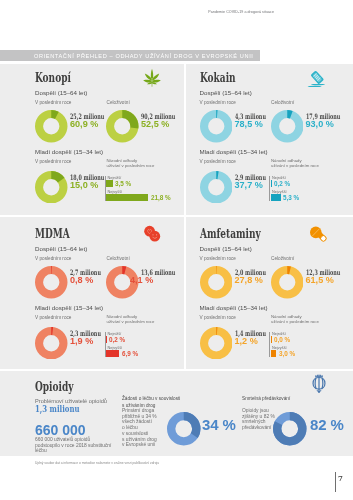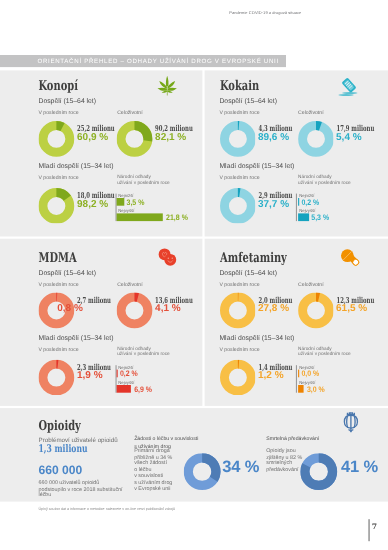--- a/index.html
+++ b/index.html
@@ -19,21 +19,21 @@
   .bignum{position:absolute;font-family:"DejaVu Serif Condensed","DejaVu Serif",serif;font-weight:700;font-size:7.4px;color:#4a4a49;white-space:nowrap;transform:scaleX(.725);transform-origin:0 0;}
   .pct{position:absolute;font-weight:700;font-size:9.1px;white-space:nowrap;}
   .donut{position:absolute;}
   .natlabel{position:absolute;font-size:4.3px;color:#6f6f6f;white-space:nowrap;line-height:5.2px;}
   .minmaxcap{position:absolute;font-size:3.9px;color:#6f6f6f;white-space:nowrap;}
   .minmaxval{position:absolute;font-weight:700;font-size:7.3px;white-space:nowrap;transform:scaleX(.87);transform-origin:0 0;}
   .bar{position:absolute;height:7px;}
   .icon{position:absolute;}
   .axisline{position:absolute;width:0.55px;background:#9a9a9a;}
   .opbig{position:absolute;font-family:"DejaVu Serif Condensed","DejaVu Serif",serif;font-weight:700;font-size:9.56px;white-space:nowrap;transform:scaleX(.81);transform-origin:0 0;}
-  .opbig2{position:absolute;font-weight:700;font-size:11px;white-space:nowrap;}
+  .opbig2{position:absolute;font-weight:700;font-size:14px;white-space:nowrap;}
   .opnote{position:absolute;font-size:4.89px;color:#6f6f6f;line-height:5.72px;white-space:nowrap;}
   .optitle{position:absolute;font-size:4.7px;color:#4d4d4d;line-height:1.4;white-space:nowrap;}
   .oppct{position:absolute;font-weight:700;font-size:15px;white-space:nowrap;letter-spacing:-0.01em;}
   .footnote{position:absolute;font-size:3.3px;color:#8a8a8a;white-space:nowrap;}
   .pagenum{position:absolute;font-family:"DejaVu Serif",serif;font-weight:700;font-size:7px;color:#3f3f3e;}
   .pageline{position:absolute;background:#6f6f6f;width:0.6px;}
 </style>
 </head>
 <body>
 
@@ -71,30 +71,30 @@
           <circle cx="16.25" cy="16.25" r="12.20375" fill="none" stroke="#bcd043" stroke-width="8.0925"></circle>
           <circle cx="16.25" cy="16.25" r="12.20375" fill="none" stroke="#7fa81c" stroke-width="8.0925" stroke-dasharray="5.827560124629458 76.67842269249287" transform="rotate(-90 16.25 16.25)"></circle>
         </svg>
         <div class="bignum" style="left:70px;top:112px;">25,2 milionu</div>
         <div class="pct" style="left:70px;top:119px;color:#8cb023;">60,9 %</div>
         <svg width="32.5" height="32.5" viewBox="0 0 32.5 32.5" class="donut" style="left:106px;top:110px;">
           <circle cx="16.25" cy="16.25" r="12.20375" fill="none" stroke="#bcd043" stroke-width="8.0925"></circle>
           <circle cx="16.25" cy="16.25" r="12.20375" fill="none" stroke="#7fa81c" stroke-width="8.0925" stroke-dasharray="20.85653097235806 76.67842269249287" transform="rotate(-90 16.25 16.25)"></circle>
         </svg>
         <div class="bignum" style="left:141px;top:112px;">90,2 milionu</div>
-        <div class="pct" style="left:141px;top:119px;color:#8cb023;">82,1 %</div>
+        <div class="pct" style="left:141px;top:119px;color:#8cb023;">52,5 %</div>
         <div class="agelabel" style="left:35px;top:148.4px;">Mladí dospělí (15–34 let)</div>
         <div class="sublabel" style="left:35px;top:159.3px;">V posledním roce</div>
         <div class="natlabel" style="left:106.5px;top:157.6px;"><span>Národní odhady</span><br><span>užívání v posledním roce</span></div>
         <svg width="32.5" height="32.5" viewBox="0 0 32.5 32.5" class="donut" style="left:35px;top:170.5px;">
           <circle cx="16.25" cy="16.25" r="12.20375" fill="none" stroke="#bcd043" stroke-width="8.0925"></circle>
           <circle cx="16.25" cy="16.25" r="12.20375" fill="none" stroke="#7fa81c" stroke-width="8.0925" stroke-dasharray="11.50176340387393 76.67842269249287" transform="rotate(-90 16.25 16.25)"></circle>
         </svg>
         <div class="bignum" style="left:70px;top:172.5px;">18,0 milionu</div>
-        <div class="pct" style="left:70px;top:179.5px;color:#8cb023;">98,2 %</div>
+        <div class="pct" style="left:70px;top:179.5px;color:#8cb023;">15,0 %</div>
         <div class="axisline" style="left:104.8px;top:175.5px;height:25px;"></div>
         <div class="minmaxcap" style="left:107.5px;top:174.8px;">Nejnižší</div>
         <div class="bar" style="left:106px;top:179.6px;width:6.79px;background:#7fa81c;"></div>
         <div class="minmaxval" style="left:115.19000000000001px;top:178.6px;color:#8cb023;">3,5 %</div>
         <div class="minmaxcap" style="left:107.5px;top:188.8px;">Nejvyšší</div>
         <div class="bar" style="left:106px;top:193.6px;width:42.292px;background:#7fa81c;"></div>
         <div class="minmaxval" style="left:150.692px;top:192.6px;color:#8cb023;">21,8 %</div>
       </div>
       <div class="sect" style="position:absolute;left:0;top:0;">
         <div class="cardtitle" style="left:199.5px;top:70.8px;">Kokain</div>
@@ -115,27 +115,27 @@
           </g>
         </svg>
         <div class="agelabel" style="left:199.5px;top:88.5px;">Dospělí (15–64 let)</div>
         <div class="sublabel" style="left:199.5px;top:100.3px;">V posledním roce</div>
         <div class="sublabel" style="left:271px;top:100.3px;">Celoživotní</div>
         <svg width="32.5" height="32.5" viewBox="0 0 32.5 32.5" class="donut" style="left:199.5px;top:110px;">
           <circle cx="16.25" cy="16.25" r="12.20375" fill="none" stroke="#8ed4e2" stroke-width="8.0925"></circle>
           <circle cx="16.25" cy="16.25" r="12.20375" fill="none" stroke="#16a3bf" stroke-width="8.0925" stroke-dasharray="0.9968194950024073 76.67842269249287" transform="rotate(-90 16.25 16.25)"></circle>
         </svg>
         <div class="bignum" style="left:234.5px;top:112px;">4,3 milionu</div>
-        <div class="pct" style="left:234.5px;top:119px;color:#2bb0c9;">89,6 %</div>
+        <div class="pct" style="left:234.5px;top:119px;color:#2bb0c9;">78,5 %</div>
         <svg width="32.5" height="32.5" viewBox="0 0 32.5 32.5" class="donut" style="left:270.5px;top:110px;">
           <circle cx="16.25" cy="16.25" r="12.20375" fill="none" stroke="#8ed4e2" stroke-width="8.0925"></circle>
           <circle cx="16.25" cy="16.25" r="12.20375" fill="none" stroke="#16a3bf" stroke-width="8.0925" stroke-dasharray="4.140634825394615 76.67842269249287" transform="rotate(-90 16.25 16.25)"></circle>
         </svg>
         <div class="bignum" style="left:305.5px;top:112px;">17,9 milionu</div>
-        <div class="pct" style="left:305.5px;top:119px;color:#2bb0c9;">5,4 %</div>
+        <div class="pct" style="left:305.5px;top:119px;color:#2bb0c9;">93,0 %</div>
         <div class="agelabel" style="left:199.5px;top:148.4px;">Mladí dospělí (15–34 let)</div>
         <div class="sublabel" style="left:199.5px;top:159.3px;">V posledním roce</div>
         <div class="natlabel" style="left:271px;top:157.6px;"><span>Národní odhady</span><br><span>užívání v posledním roce</span></div>
         <svg width="32.5" height="32.5" viewBox="0 0 32.5 32.5" class="donut" style="left:199.5px;top:170.5px;">
           <circle cx="16.25" cy="16.25" r="12.20375" fill="none" stroke="#8ed4e2" stroke-width="8.0925"></circle>
           <circle cx="16.25" cy="16.25" r="12.20375" fill="none" stroke="#16a3bf" stroke-width="8.0925" stroke-dasharray="1.8402821446198288 76.67842269249287" transform="rotate(-90 16.25 16.25)"></circle>
         </svg>
         <div class="bignum" style="left:234.5px;top:172.5px;">2,9 milionu</div>
         <div class="pct" style="left:234.5px;top:179.5px;color:#2bb0c9;">37,7 %</div>
         <div class="axisline" style="left:269.3px;top:175.5px;height:25px;"></div>
@@ -159,27 +159,27 @@
           </g>
         </svg>
         <div class="agelabel" style="left:35px;top:244.5px;">Dospělí (15–64 let)</div>
         <div class="sublabel" style="left:35px;top:256.3px;">V posledním roce</div>
         <div class="sublabel" style="left:106.5px;top:256.3px;">Celoživotní</div>
         <svg width="32.5" height="32.5" viewBox="0 0 32.5 32.5" class="donut" style="left:35px;top:266px;">
           <circle cx="16.25" cy="16.25" r="12.20375" fill="none" stroke="#ef8262" stroke-width="8.0925"></circle>
           <circle cx="16.25" cy="16.25" r="12.20375" fill="none" stroke="#e4352a" stroke-width="8.0925" stroke-dasharray="0.613427381539943 76.67842269249287" transform="rotate(-90 16.25 16.25)"></circle>
         </svg>
         <div class="bignum" style="left:70px;top:268px;">2,7 milionu</div>
-        <div class="pct" style="left:52px;top:275px;color:#e4503a;">0,8 %</div>
+        <div class="pct" style="left:70px;top:275px;color:#e4503a;">0,8 %</div>
         <svg width="32.5" height="32.5" viewBox="0 0 32.5 32.5" class="donut" style="left:106px;top:266px;">
           <circle cx="16.25" cy="16.25" r="12.20375" fill="none" stroke="#ef8262" stroke-width="8.0925"></circle>
           <circle cx="16.25" cy="16.25" r="12.20375" fill="none" stroke="#e4352a" stroke-width="8.0925" stroke-dasharray="3.1438153303922074 76.67842269249287" transform="rotate(-90 16.25 16.25)"></circle>
         </svg>
         <div class="bignum" style="left:141px;top:268px;">13,6 milionu</div>
-        <div class="pct" style="left:141px;top:275px;color:#e4503a;">4,1 %</div>
+        <div class="pct" style="left:130px;top:275px;color:#e4503a;">4,1 %</div>
         <div class="agelabel" style="left:35px;top:304.4px;">Mladí dospělí (15–34 let)</div>
         <div class="sublabel" style="left:35px;top:315.3px;">V posledním roce</div>
         <div class="natlabel" style="left:106.5px;top:313.6px;"><span>Národní odhady</span><br><span>užívání v posledním roce</span></div>
         <svg width="32.5" height="32.5" viewBox="0 0 32.5 32.5" class="donut" style="left:35px;top:326.5px;">
           <circle cx="16.25" cy="16.25" r="12.20375" fill="none" stroke="#ef8262" stroke-width="8.0925"></circle>
           <circle cx="16.25" cy="16.25" r="12.20375" fill="none" stroke="#e4352a" stroke-width="8.0925" stroke-dasharray="1.4568900311573645 76.67842269249287" transform="rotate(-90 16.25 16.25)"></circle>
         </svg>
         <div class="bignum" style="left:70px;top:328.5px;">2,3 milionu</div>
         <div class="pct" style="left:70px;top:335.5px;color:#e4503a;">1,9 %</div>
         <div class="axisline" style="left:104.8px;top:331.5px;height:25px;"></div>
@@ -265,19 +265,19 @@
         <circle cx="16.75" cy="16.75" r="12.57925" fill="none" stroke="#6f9cd8" stroke-width="8.3415"></circle>
         <circle cx="16.75" cy="16.75" r="12.57925" fill="none" stroke="#4e7cb5" stroke-width="8.3415" stroke-dasharray="26.872837983615195 79.03775877533882" transform="rotate(-90 16.75 16.75)"></circle>
       </svg>
       <div class="oppct" style="left:202px;top:415.5px;color:#4a86c8;">34 %</div>
       <div class="optitle" style="left:242px;top:396px;">Smrtelná předávkování</div>
       <div class="opnote" style="left:242px;top:408px;"><span>Opioidy jsou</span><br><span>zjištěny u 82 %</span><br><span>smrtelných</span><br><span>předávkování</span></div>
       <svg width="33.5" height="33.5" viewBox="0 0 33.5 33.5" class="donut" style="left:273px;top:412px;">
         <circle cx="16.75" cy="16.75" r="12.57925" fill="none" stroke="#6f9cd8" stroke-width="8.3415"></circle>
         <circle cx="16.75" cy="16.75" r="12.57925" fill="none" stroke="#4e7cb5" stroke-width="8.3415" stroke-dasharray="64.81096219577783 79.03775877533882" transform="rotate(-90 16.75 16.75)"></circle>
       </svg>
-      <div class="oppct" style="left:310px;top:415.5px;color:#4a86c8;">41 %</div>
+      <div class="oppct" style="left:310px;top:415.5px;color:#4a86c8;">82 %</div>
     </div>
 
   <div class="footnote" style="left:35px;top:461px;">Úplný soubor dat a informace o metodice naleznete v on-line verzi publikování zdrojů</div>
   <div class="pageline" style="left:335px;top:472px;height:20px;"></div>
   <div class="pagenum" style="left:338px;top:474px;">7</div>
 </div>
 
 </body></html>

